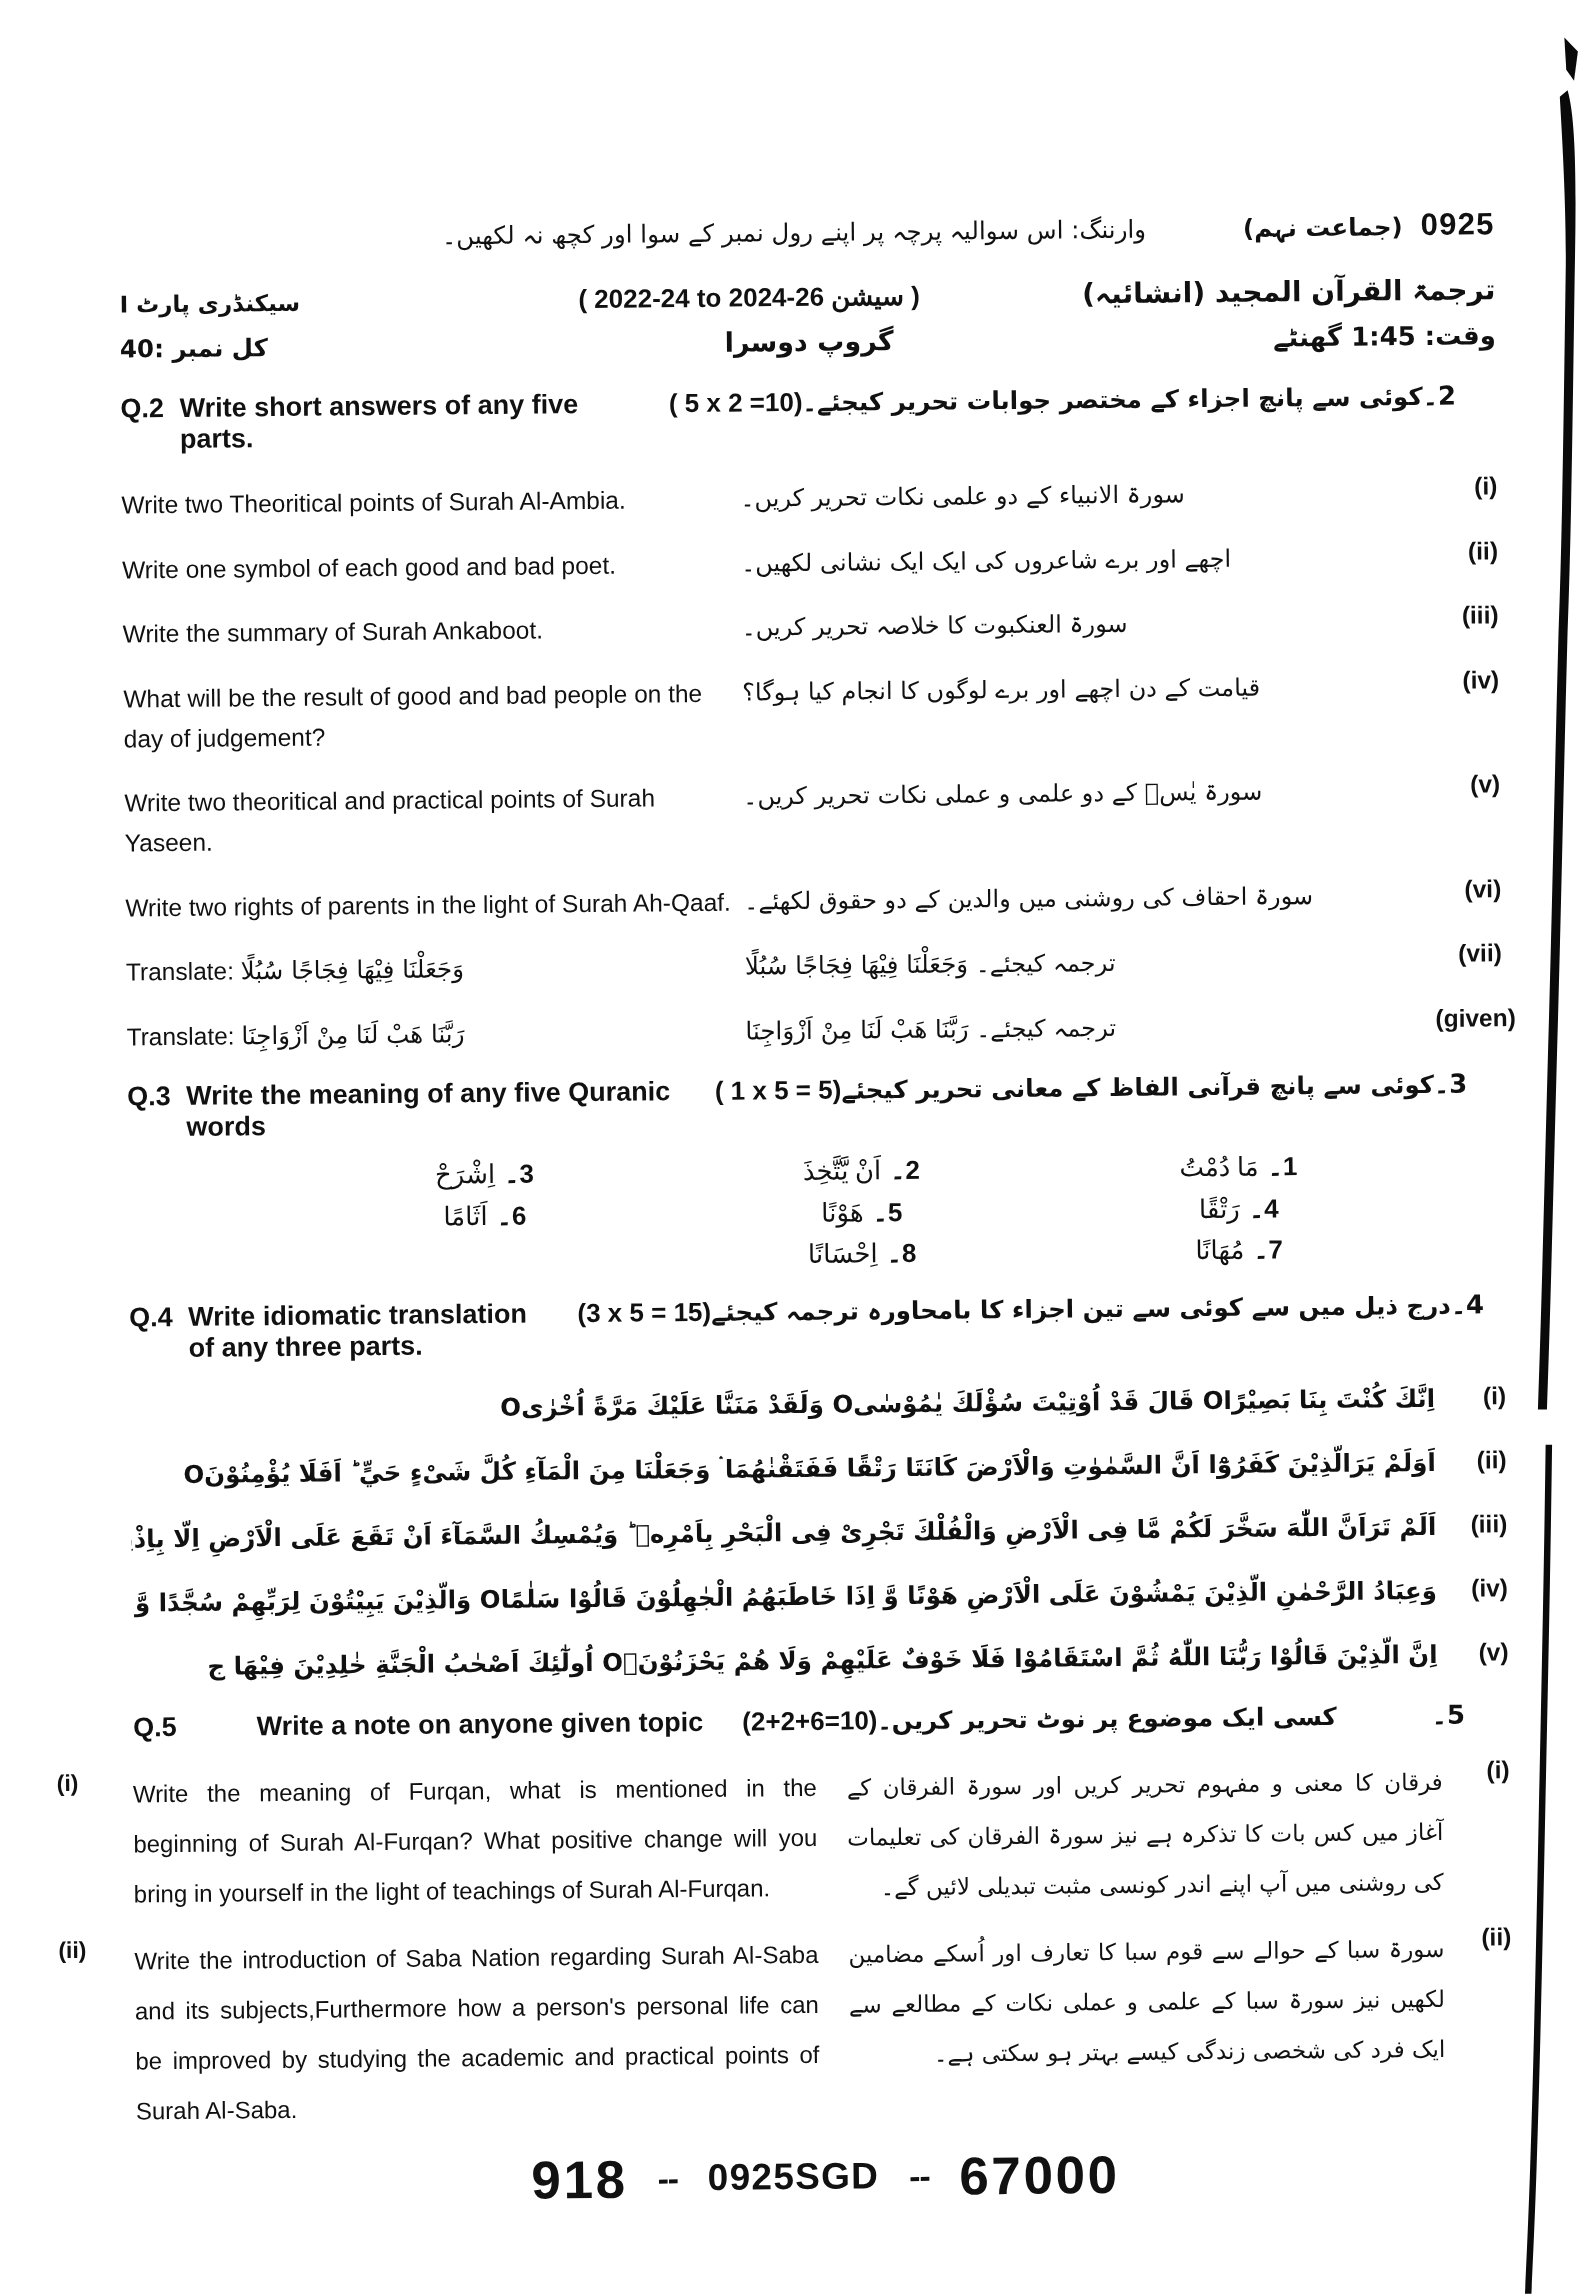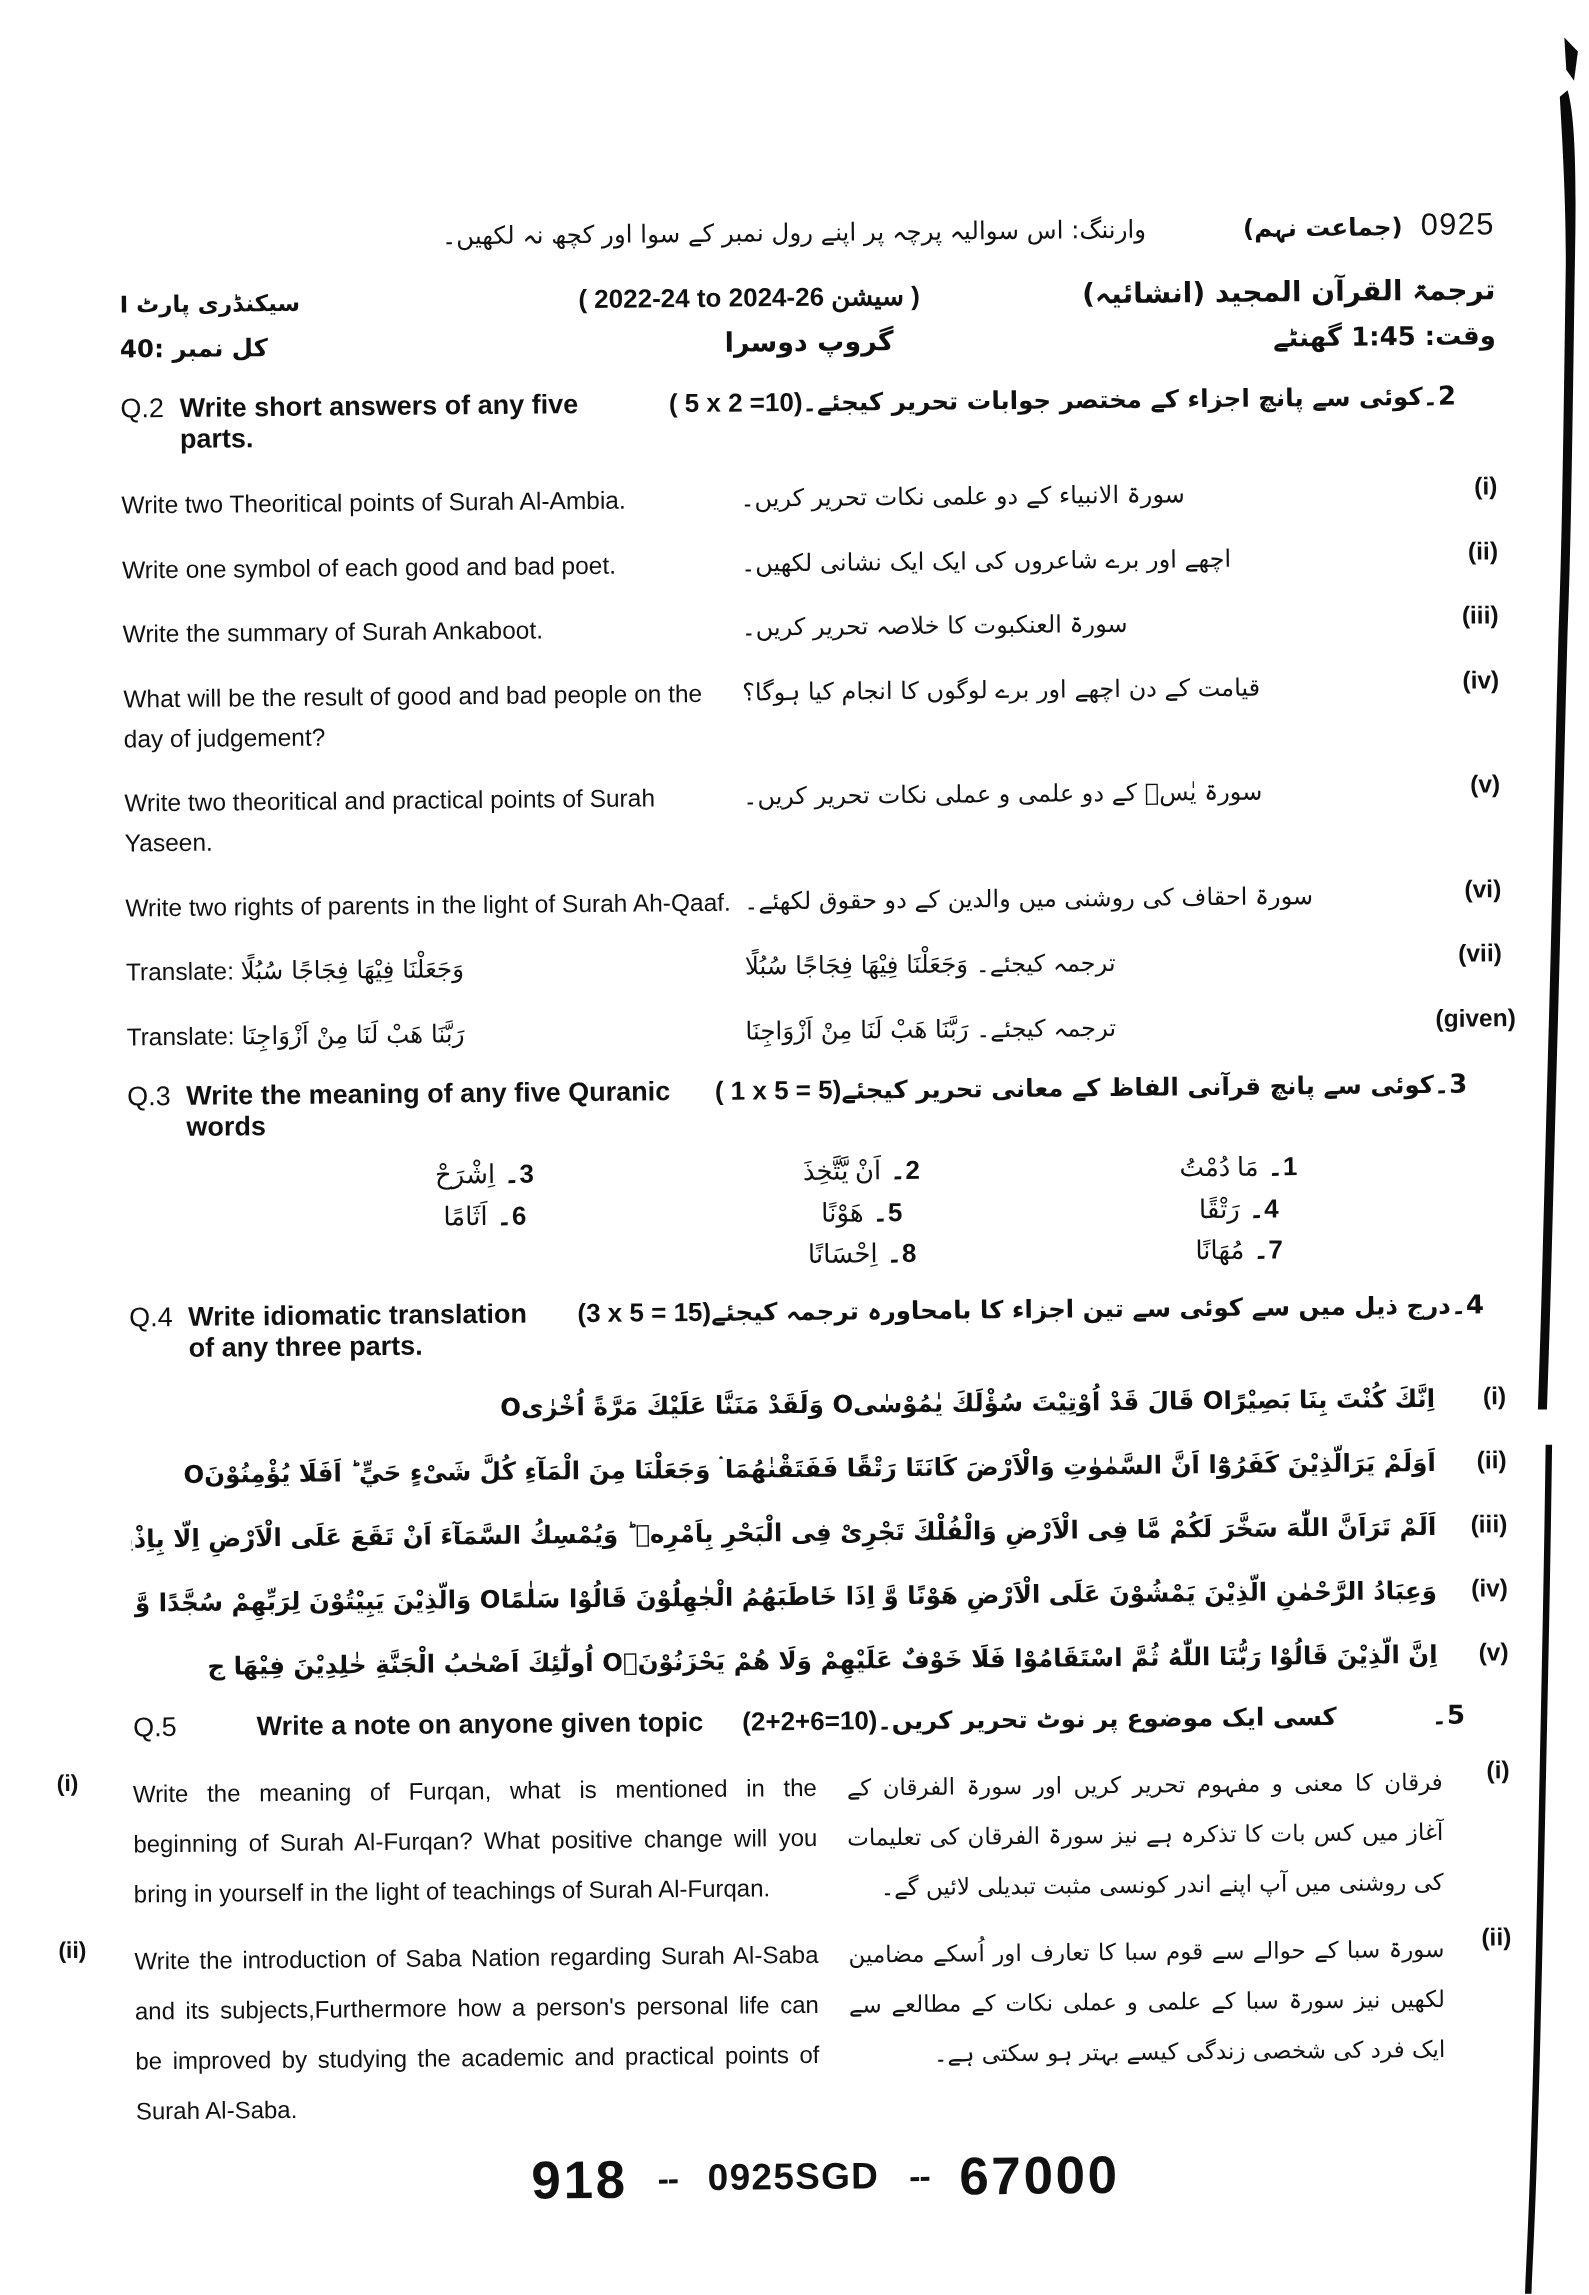--- a/index.html
+++ b/index.html
@@ -15,34 +15,34 @@
     position:absolute;
     left:0;top:0;right:0;
     padding:213px 90px 0 123px;
     transform:rotate(-0.55deg);
     transform-origin:50% 30%;
   }
   .ur{font-family:"DejaVu Sans",sans-serif;direction:rtl;}
   .ar{font-family:"DejaVu Sans",sans-serif;direction:rtl;}
   
   .hrow1{display:flex;direction:rtl;align-items:baseline;font-size:26px;}
-  .paper-code{font-weight:normal;font-size:31px;letter-spacing:1.3px;}
+  .paper-code{font-weight:bold;font-size:31px;letter-spacing:1.3px;}
   .class-label{font-size:24.5px;font-weight:bold;margin:0 18px 0 0;}
   .warning{font-size:24.5px;margin-right:97px;letter-spacing:0.6px;}
   .hrow2{display:flex;direction:rtl;justify-content:space-between;align-items:baseline;margin-top:31px;font-size:26px;}
   .subject-title{font-weight:bold;font-size:28px;}
   .session{font-size:26px;font-weight:bold;direction:ltr;font-family:"Liberation Sans",sans-serif;margin-left:116px;}
   .part-label{font-size:23px;font-weight:bold;}
   .hrow3{display:flex;direction:rtl;justify-content:space-between;align-items:baseline;margin-top:13px;font-size:26px;}
   .time-label{font-weight:bold;}
   .group-label{font-weight:bold;font-size:27px;margin-left:77px;}
   .marks-label{font-weight:bold;font-size:24.5px;}
   
   .qhead{display:flex;align-items:baseline;margin-top:30px;}
-  .qhead .qno{font-weight:normal;font-size:27px;margin-right:15.5px;}
+  .qhead .qno{font-weight:bold;font-size:27px;margin-right:15.5px;}
   .qhead .qen{font-weight:bold;font-size:27px;}
   .qhead .qmarks{font-weight:bold;font-size:26px;margin-left:39px;white-space:nowrap;}
   .qhead .qur{flex:1;text-align:left;font-size:24.5px;font-weight:bold;direction:rtl;white-space:nowrap;}
   .qhead .qnum-ur{width:58px;text-align:left;font-size:26px;font-weight:bold;direction:rtl;padding-right:19.4px;}
   
   .parts{margin-top:30px;}
   .part-row{display:flex;align-items:flex-start;margin-bottom:24.5px;}
   .part-row .en{width:619px;flex:none;font-size:24.5px;line-height:40px;}
   .part-row .ur{flex:1;text-align:left;font-size:24px;line-height:39px;white-space:nowrap;}
   .part-row .rnum{width:67px;flex:none;text-align:right;font-weight:bold;font-size:24.5px;}

